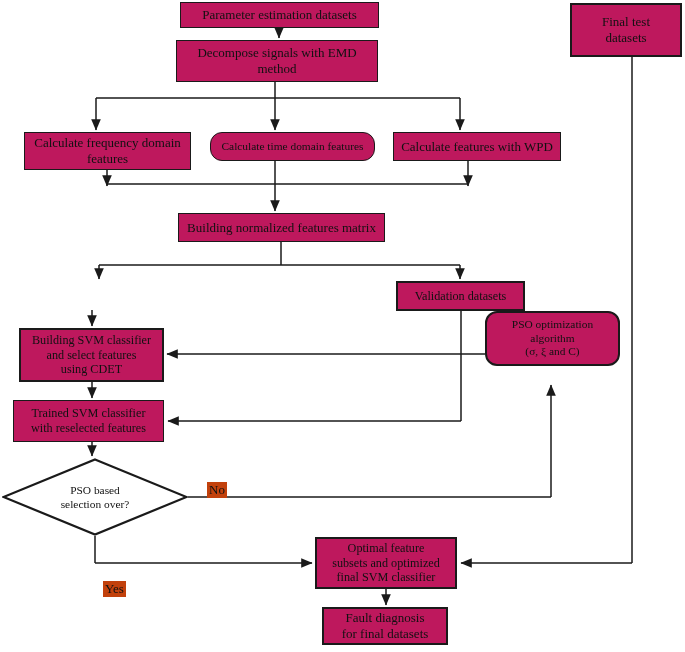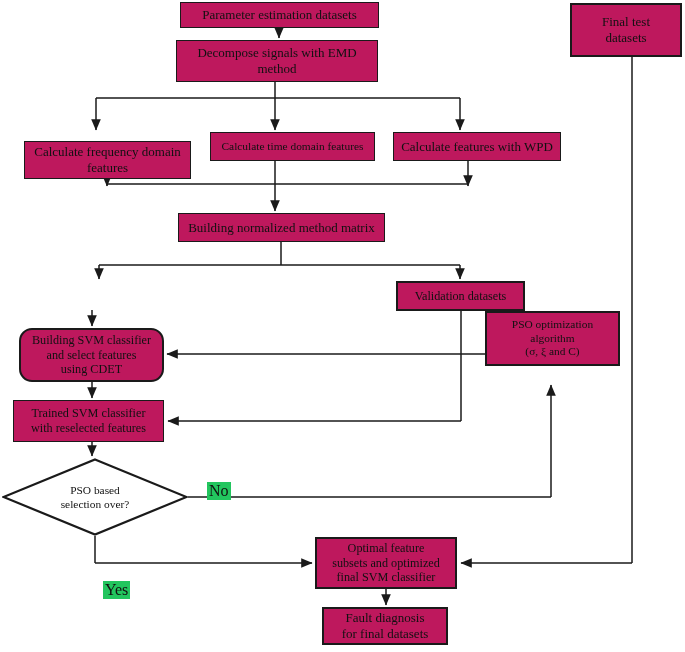--- a/index.html
+++ b/index.html
@@ -28,21 +28,21 @@
     line-height: 1.22;
     z-index: 3;
   }
   .node .lbl {
     padding: 1px 4px;
     white-space: pre-line;
   }
   .thick { border-width: 2.2px; }
   .fs13 { font-size: 13px; }
   .fs12 { font-size: 12.2px; }
-  .fs11 { font-size: 11.4px; }
+  .fs11 { font-size: 11.4px; border-radius: 12px; }
 
   .diamond-wrap {
     position: absolute;
     z-index: 3;
   }
   .diamond-wrap svg { display: block; }
   .diamond-label {
     position: absolute;
     left: 0; top: 0;
     width: 100%; height: 100%;
@@ -60,24 +60,24 @@
   #wires {
     position: absolute;
     left: 0; top: 0;
     width: 685px;
     height: 652px;
     z-index: 1;
     pointer-events: none;
   }
   .edge-label {
     position: absolute;
-    font-size: 16px;
+    font-size: 13px;
     color: #111111;
     z-index: 4;
-    background: #22c55e;
+    background: #c2410c;
     padding: 0 2px;
   }
 </style>
 </head>
 <body>
 
 <div id="canvas">
 
   <svg id="wires" viewBox="0 0 685 652" width="685" height="652" xmlns="http://www.w3.org/2000/svg">
     <defs>
@@ -134,43 +134,43 @@
 
   <div class="node fs13" style="left:180px; top:2px; width:199px; height:26px;">
     <span class="lbl">Parameter estimation datasets</span>
   </div>
 
   <div class="node fs13" style="left:168px; top:40px; width:202px; height:42px;margin-left:8px;">
     <span class="lbl">Decompose signals with EMD
 method</span>
   </div>
 
-  <div class="node fs13" style="left:24px; top:141px; width:167px; height:38px;">
+  <div class="node fs13" style="left:24px; top:132px; width:167px; height:38px;">
     <span class="lbl">Calculate frequency domain
 features</span>
   </div>
 
   <div class="node fs11" style="left:210px; top:132px; width:165px; height:29px;">
     <span class="lbl">Calculate time domain features</span>
   </div>
 
   <div class="node fs13" style="left:393px; top:132px; width:168px; height:29px;">
     <span class="lbl">Calculate features with WPD</span>
   </div>
 
   <div class="node fs13" style="left:178px; top:213px; width:207px; height:29px;">
-    <span class="lbl">Building normalized method matrix</span>
+    <span class="lbl">Building normalized features matrix</span>
   </div>
 
 
   <div class="node fs12 thick" style="left:396px; top:281px; width:129px; height:30px;">
     <span class="lbl">Validation datasets</span>
   </div>
 
-  <div class="node fs12 thick" style="left:19px; top:328px; width:145px; height:54px;border-radius:13px;">
+  <div class="node fs12 thick" style="left:19px; top:328px; width:145px; height:54px;">
     <span class="lbl">Building SVM classifier
 and select features
 using CDET</span>
   </div>
 
   <div class="node fs11 thick" style="left:485px; top:311px; width:135px; height:55px;align-items:center;">
     <span class="lbl">PSO optimization
 algorithm
 (σ, ξ and C)</span>
   </div>

